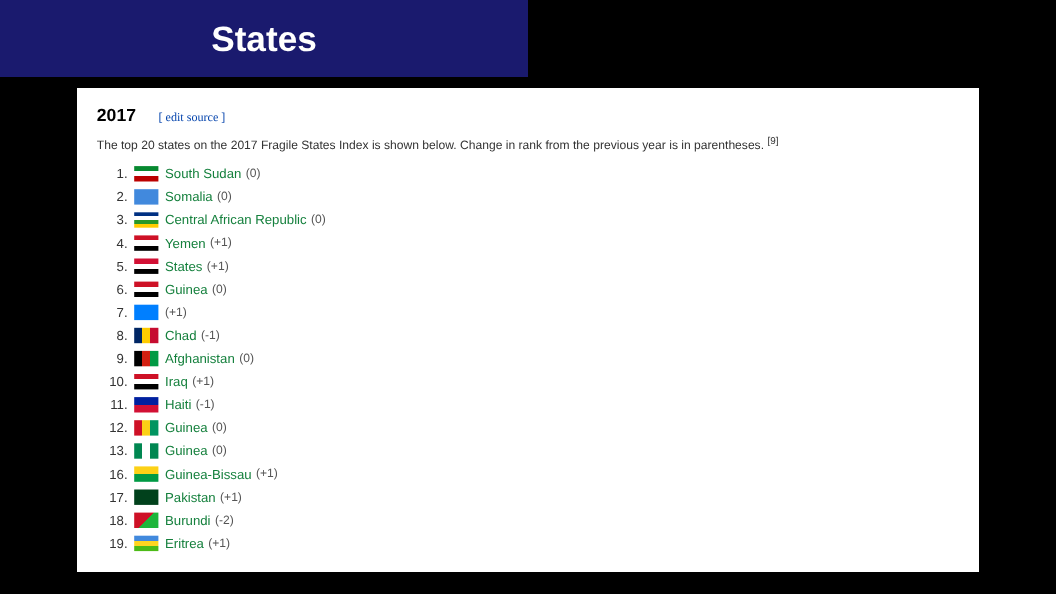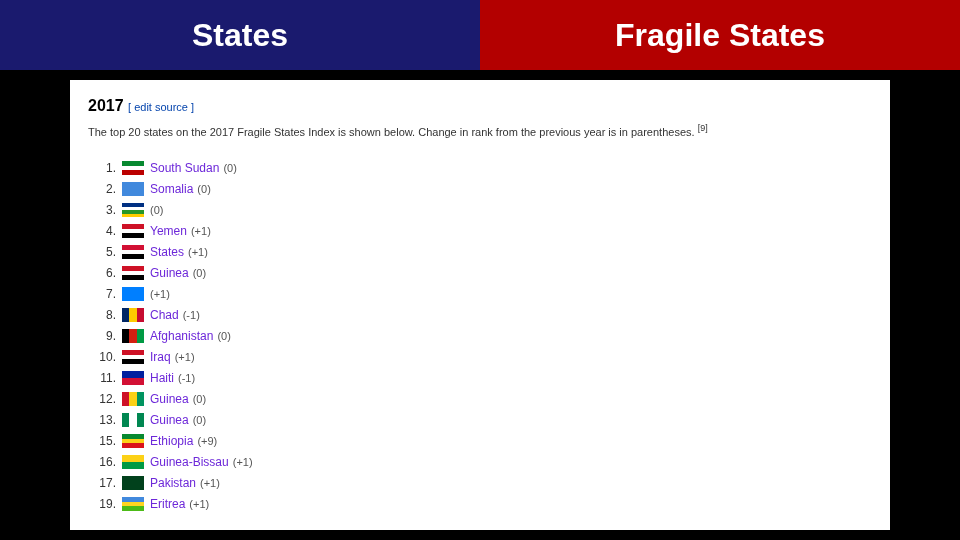--- a/index.html
+++ b/index.html
@@ -58,27 +58,28 @@
       font-size: 16px;
       font-weight: bold;
       margin-bottom: 4px;
       color: #000;
     }
 
     .edit-source {
       font-size: 11px;
       color: #0645ad;
       font-weight: normal;
-      margin-left: 0;
+      margin-left: 16px;
+      font-family: Liberation Serif, serif;
     }
 
     .description {
       font-size: 11px;
       color: #333;
-      margin-bottom: 19px;
+      margin-bottom: 8px;
     }
 
     .sup {
       font-size: 9px;
       vertical-align: super;
     }
 
     .country-list {
       list-style: none;
       padding: 0;
@@ -104,21 +105,21 @@
       height: 14px;
       margin-right: 6px;
       display: inline-flex;
       align-items: center;
       justify-content: center;
       overflow: hidden;
       flex-shrink: 0;
     }
 
     .country-name {
-      color: #6d28d9;
+      color: #15803d;
       text-decoration: none;
       margin-right: 4px;
     }
 
     .change {
       font-size: 11px;
       color: #555;
     }
 
     
@@ -142,23 +143,20 @@
     .flag-bi { background: linear-gradient(135deg, #ce1126 50%, #1eb53a 50%); }
     .flag-er { background: linear-gradient(180deg, #4189dd 33%, #ffd520 33%, #ffd520 66%, #4cbb17 66%); }
   </style>
 </head>
 <body>
 
 <div class="header">
   <div class="header-left">
     <span class="header-title">States</span>
   </div>
-  <div class="header-right">
-    <span class="header-title">Fragile States</span>
-  </div>
 </div>
 
 <div class="content-area">
   <div class="wiki-box">
     <div class="year-heading">
       <span>2017</span>
       <span class="edit-source">[ edit source ]</span>
     </div>
     <div class="description">
       <span>The top 20 states on the 2017 Fragile States Index is shown below. Change in rank from the previous year is in parentheses.</span>
@@ -173,20 +171,21 @@
         </li>
         <li>
           <span class="rank">2.</span>
           <span class="flag flag-so"></span>
           <a class="country-name" href="#">Somalia</a>
           <span class="change">(0)</span>
         </li>
         <li>
           <span class="rank">3.</span>
           <span class="flag flag-cf"></span>
+          <a class="country-name" href="#">Central African Republic</a>
           <span class="change">(0)</span>
         </li>
         <li>
           <span class="rank">4.</span>
           <span class="flag flag-ye"></span>
           <a class="country-name" href="#">Yemen</a>
           <span class="change">(+1)</span>
         </li>
         <li>
           <span class="rank">5.</span>
@@ -235,38 +234,38 @@
           <a class="country-name" href="#">Guinea</a>
           <span class="change">(0)</span>
         </li>
         <li>
           <span class="rank">13.</span>
           <span class="flag flag-ng"></span>
           <a class="country-name" href="#">Guinea</a>
           <span class="change">(0)</span>
         </li>
         <li>
-          <span class="rank">15.</span>
-          <span class="flag flag-et"></span>
-          <a class="country-name" href="#">Ethiopia</a>
-          <span class="change">(+9)</span>
-        </li>
-        <li>
           <span class="rank">16.</span>
           <span class="flag flag-gw"></span>
           <a class="country-name" href="#">Guinea-Bissau</a>
           <span class="change">(+1)</span>
         </li>
         <li>
           <span class="rank">17.</span>
           <span class="flag flag-pk"></span>
           <a class="country-name" href="#">Pakistan</a>
           <span class="change">(+1)</span>
         </li>
         <li>
+          <span class="rank">18.</span>
+          <span class="flag flag-bi"></span>
+          <a class="country-name" href="#">Burundi</a>
+          <span class="change">(-2)</span>
+        </li>
+        <li>
           <span class="rank">19.</span>
           <span class="flag flag-er"></span>
           <a class="country-name" href="#">Eritrea</a>
           <span class="change">(+1)</span>
         </li>
       </ul>
   </div>
 </div>
 
 </body></html>

